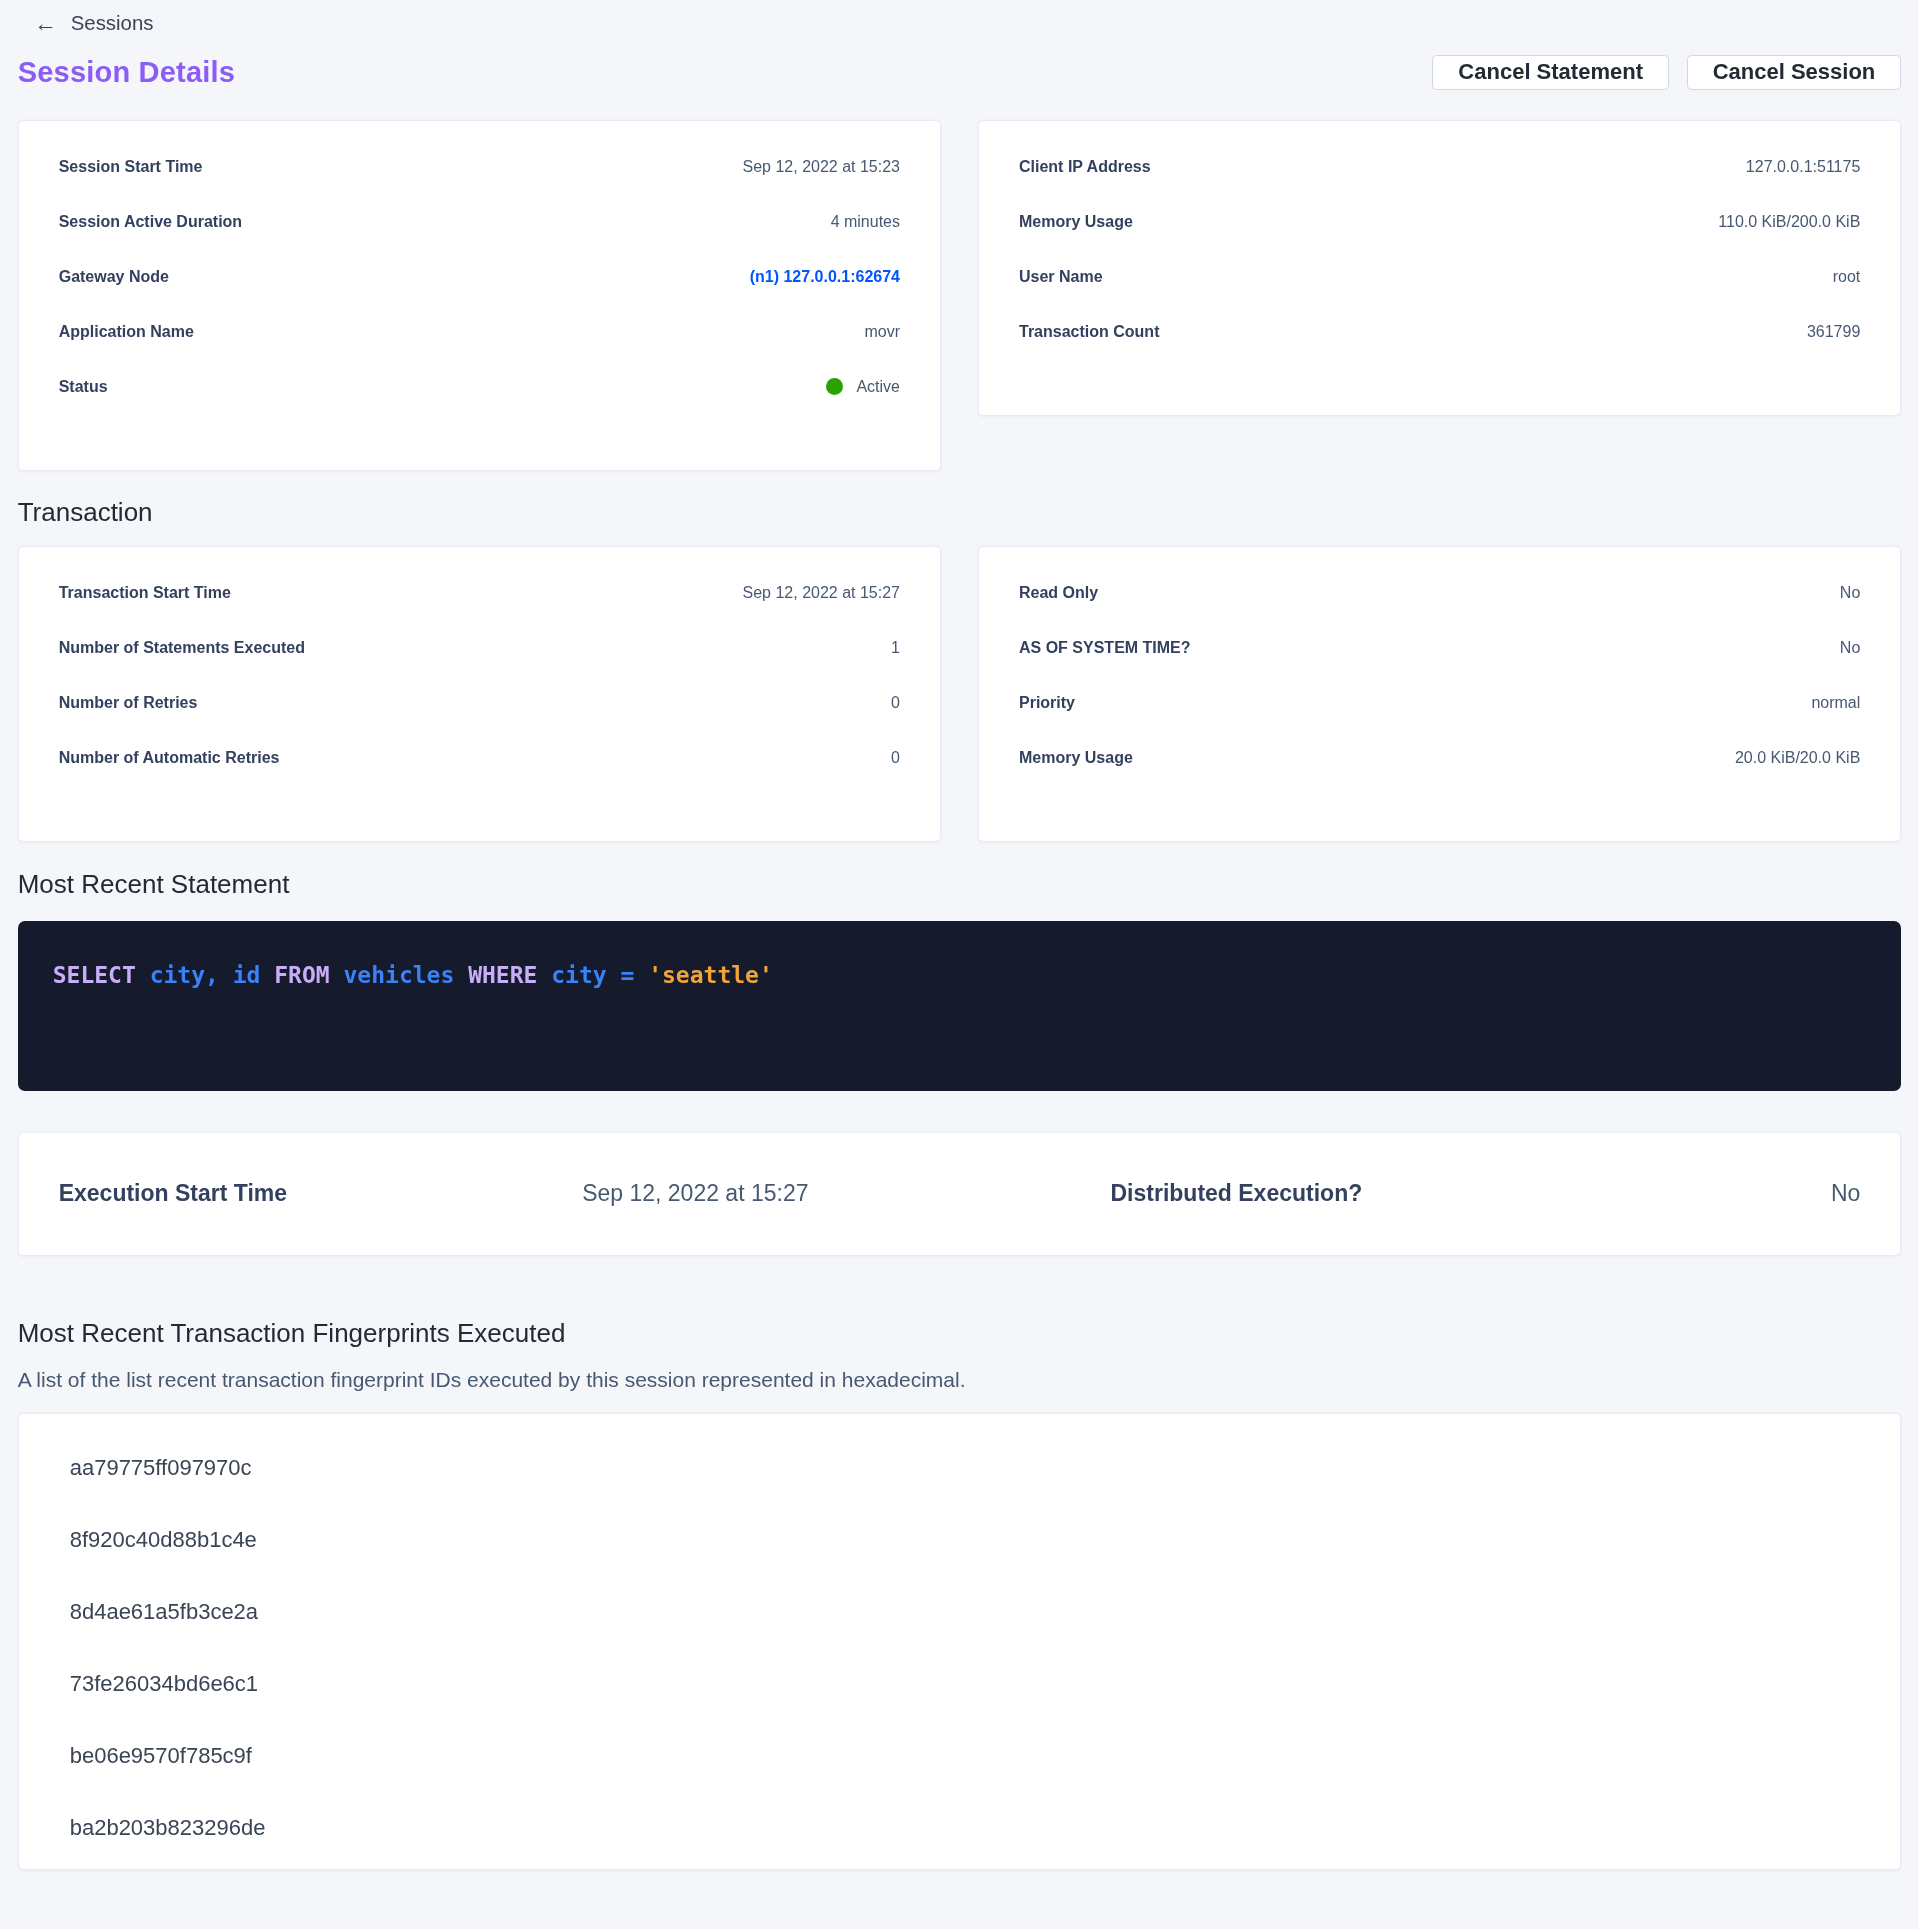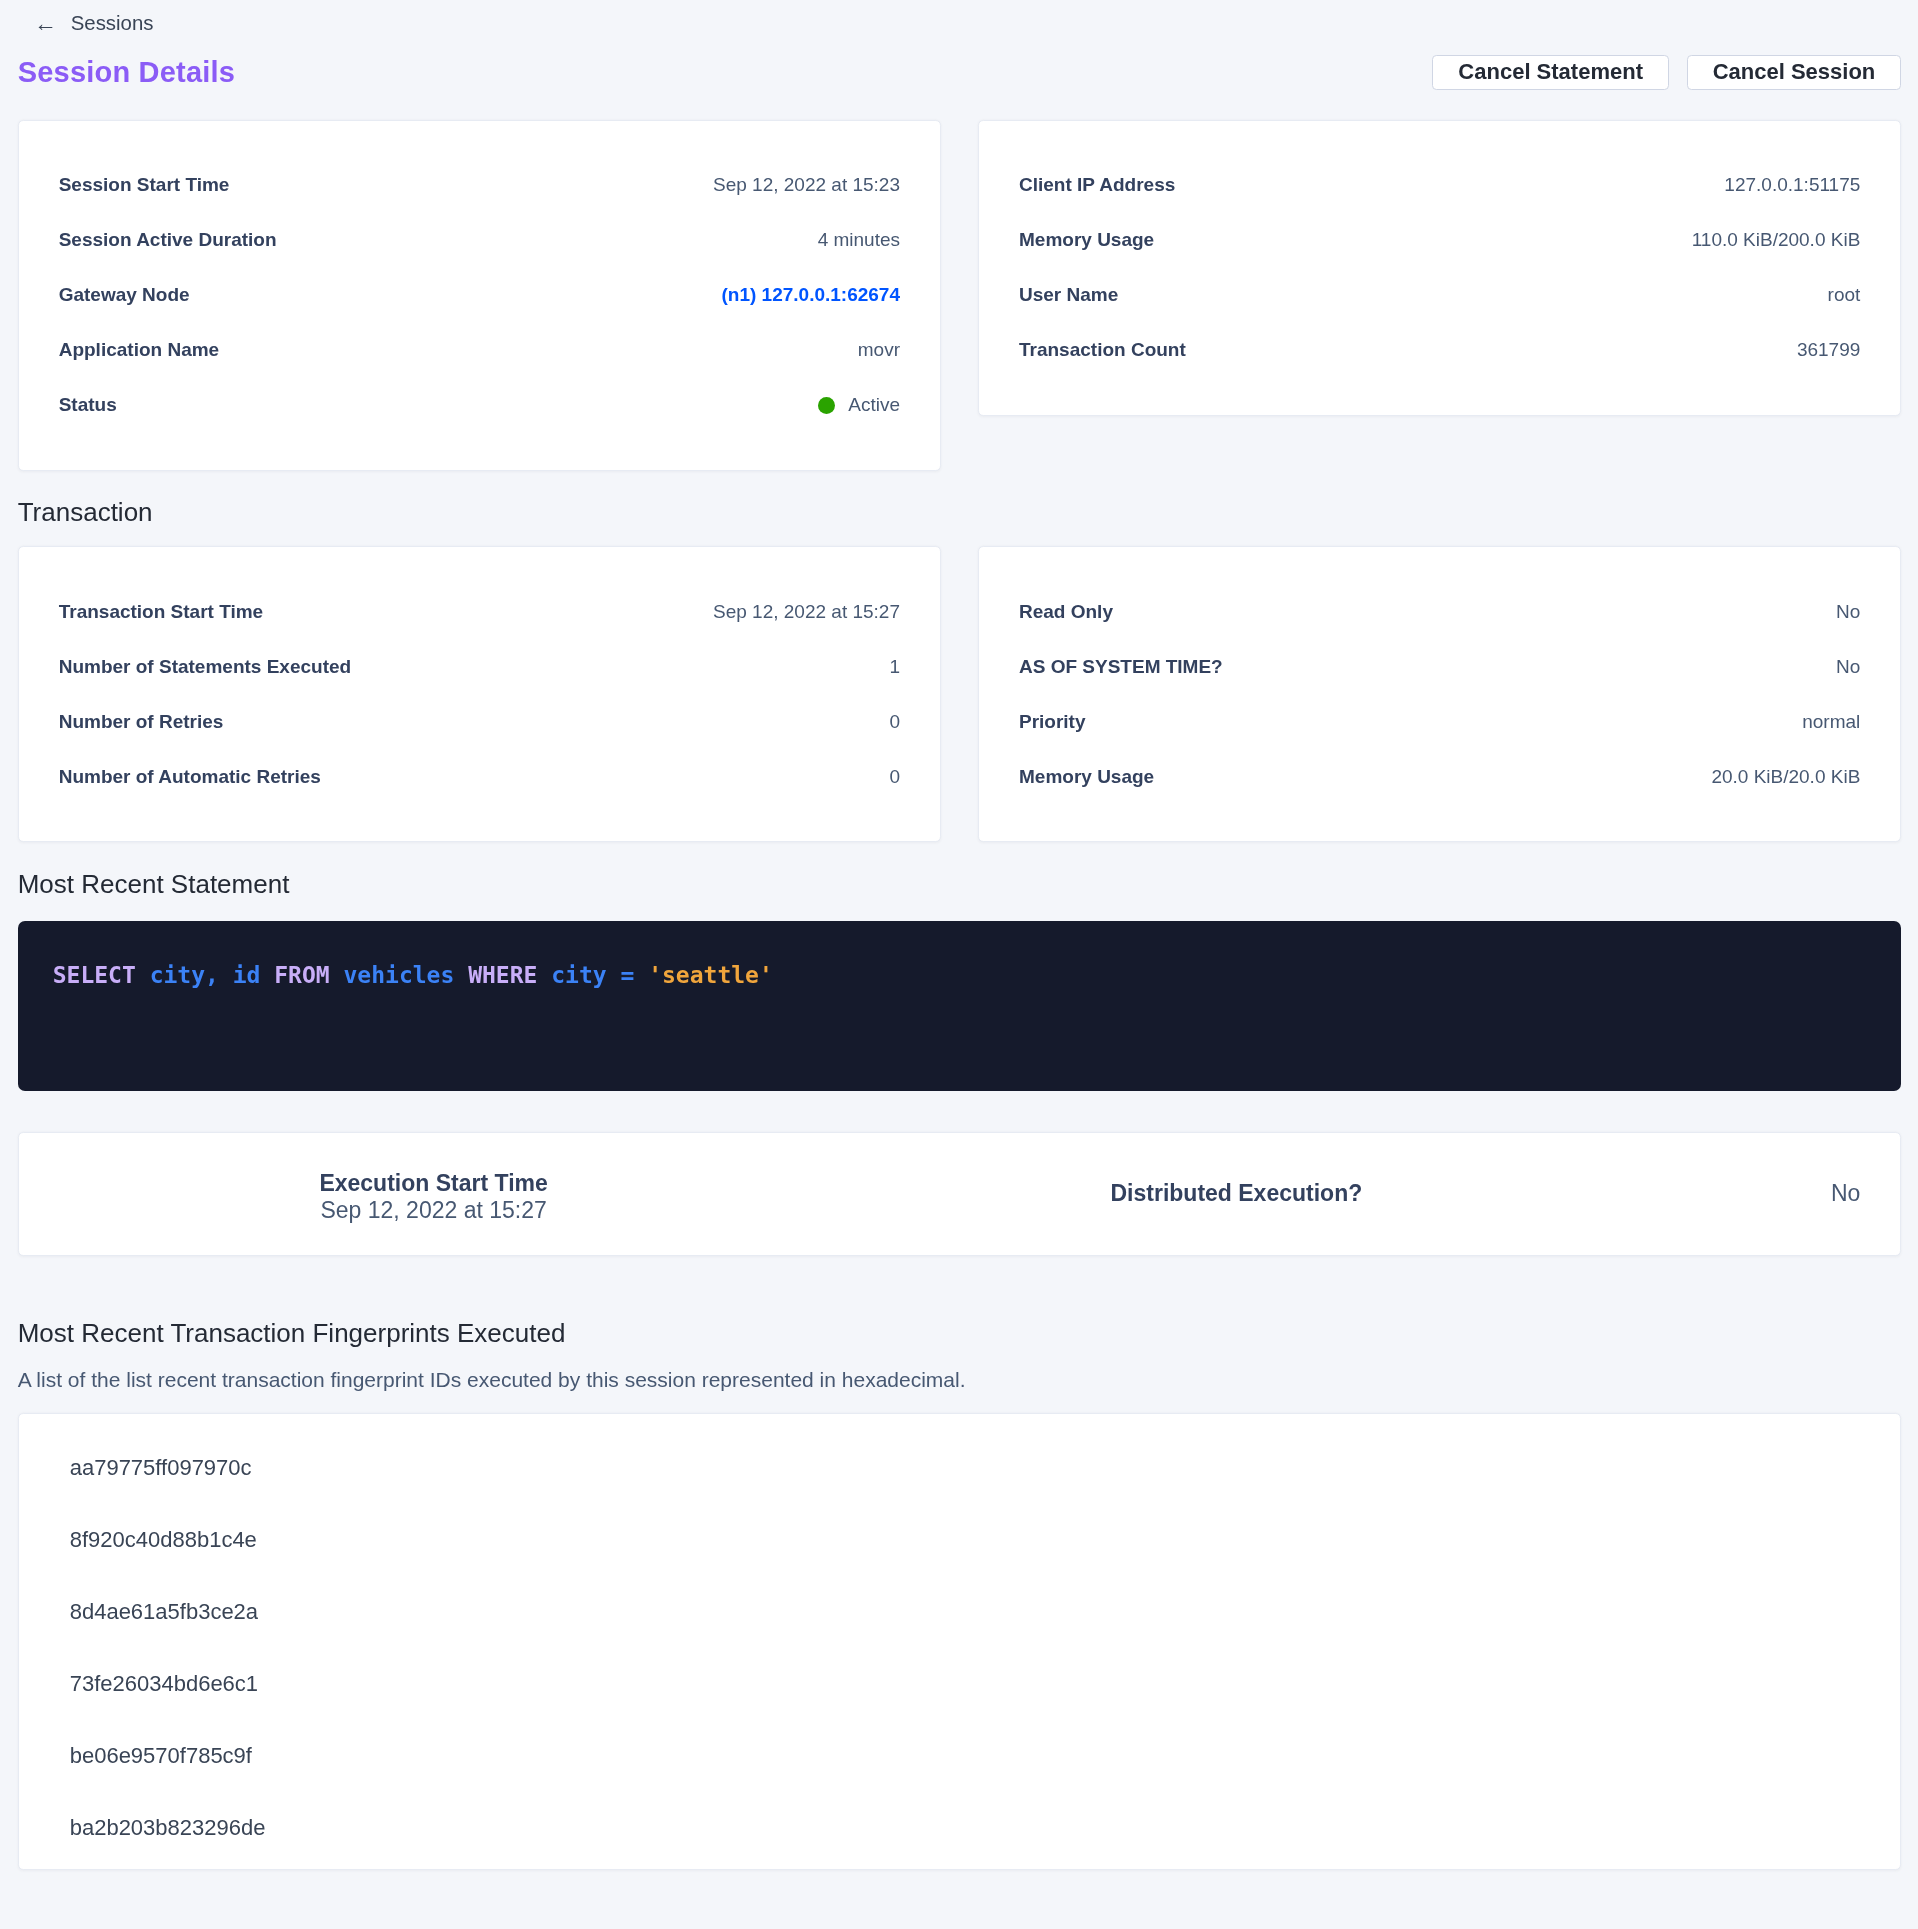--- a/index.html
+++ b/index.html
@@ -21,21 +21,21 @@
   h1{margin:0;font-size:29px;font-weight:700;color:#8b5cf6;letter-spacing:0.2px;}
   .actions{display:flex;gap:17.7px;}
   .btn{height:35px;padding:0 25px;background:#fff;border:0.9px solid #d0d6e4;border-radius:4.4px;
        font-family:inherit;font-size:22px;font-weight:700;color:#242a35;cursor:pointer;}
 
   
   .grid{display:grid;grid-template-columns:1fr 1fr;gap:37px;align-items:start;margin-top:30px;}
   .card{background:#fff;border:0.9px solid #e7ebf3;border-radius:5.3px;
         box-shadow:0 0.9px 2.7px rgba(30,40,60,.05);}
   .card.pad{padding:37px 40px;}
-  .kv{display:flex;justify-content:space-between;align-items:center;height:55px;font-size:19px;gap:8px;}
+  .kv{display:flex;justify-content:space-between;align-items:flex-start;height:55px;font-size:16px;gap:8px;}
   .kv-label{font-weight:700;color:#33415e;}
   .kv-value{color:#475872;text-align:right;}
   .link{color:#0055ff;font-weight:600;text-decoration:none;cursor:pointer;margin-left:36px;}
   .status{display:inline-flex;align-items:center;gap:13.3px;}
   .status-dot{width:17px;height:17px;border-radius:50%;background:#2aa300;display:inline-block;}
 
   
   h2{margin:26.6px 0 0;font-size:26px;font-weight:400;color:#242a35;}
   .grid.tight{margin-top:17.7px;}
 
@@ -45,21 +45,21 @@
              font-family:"Liberation Mono","DejaVu Sans Mono",monospace;
              font-size:23px;font-weight:700;line-height:30px;}
   .codeblock span{white-space:pre;}
   .tok-kw{color:#c8aef8;}
   .tok-plain{color:#3b82f6;}
   .tok-str{color:#f0a53c;}
 
   
   .exec-card{margin-top:41px;display:flex;padding:37px 40px;}
   .exec-pair{flex:1;display:flex;justify-content:space-between;align-items:center;height:48px;font-size:23px;}
-  .exec-pair.first{padding-right:151px;flex-direction:column;}
+  .exec-pair.first{padding-right:151px;}
   .exec-pair.second{padding-left:151px;}
 
   
   h2.fp-title{margin-top:62px;}
   .desc{margin:19.5px 0 0;font-size:21px;color:#475872;}
   .fp-card{margin-top:21px;padding:17.7px 0 5.3px;}
   .fp-item{height:72px;display:flex;align-items:center;padding-left:51px;
            font-size:22px;color:#394455;}
 </style>
 </head>

